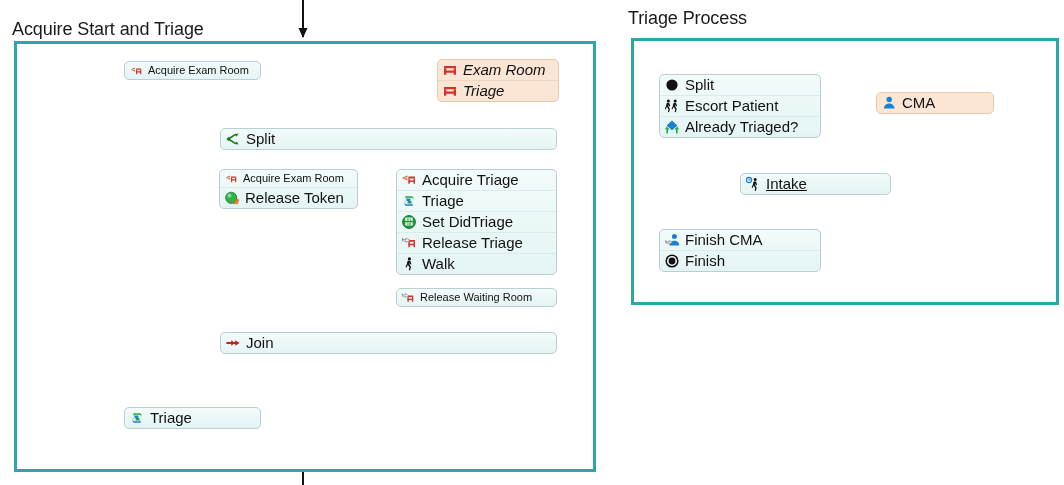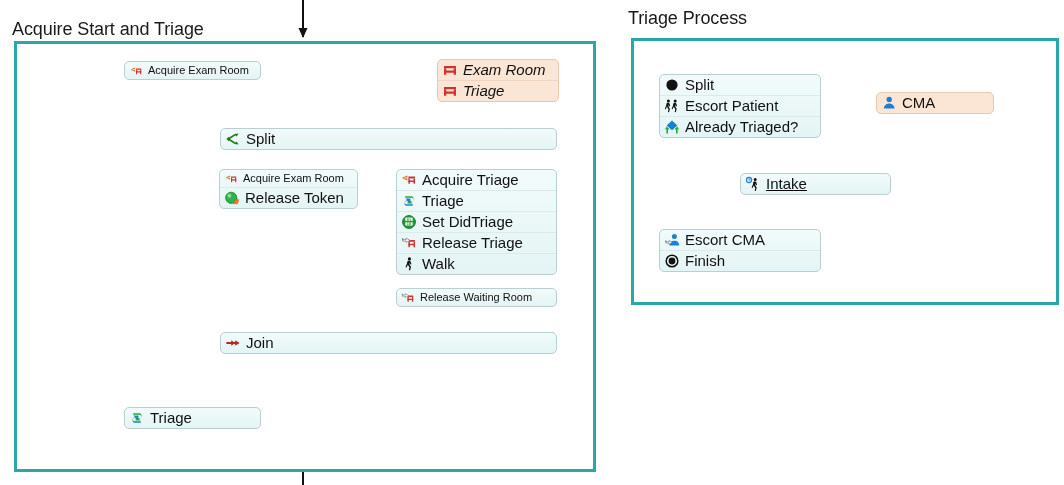--- a/index.html
+++ b/index.html
@@ -305,21 +305,21 @@
     </div>
   </div>
 
   <div class="node" style="left:659px; top:229px; width:162px;">
     <div class="row">
       <svg class="ico" viewBox="0 0 16 16">
         <circle cx="10.4" cy="4.6" r="2.5" fill="#1b7fd4"></circle>
         <path d="M5.6 13.4c0-2.8 2.1-4.7 4.8-4.7s4.8 1.9 4.8 4.7z" fill="#1b7fd4"></path>
         <path d="M1.8 8.5v1.3h3.4V8.5L8.2 10.4 5.2 12.3V11H1.8z" fill="#ffffff" stroke="#6a7b8a" stroke-width=".7"></path>
       </svg>
-      <span class="lbl">Escort CMA</span>
+      <span class="lbl">Finish CMA</span>
     </div>
     <div class="row">
       <svg class="ico" viewBox="0 0 16 16">
         <circle cx="8" cy="8" r="5.8" fill="none" stroke="#111" stroke-width="1.5"></circle>
         <circle cx="8" cy="8" r="3.4" fill="#111"></circle>
       </svg>
       <span class="lbl">Finish</span>
     </div>
   </div>
 

